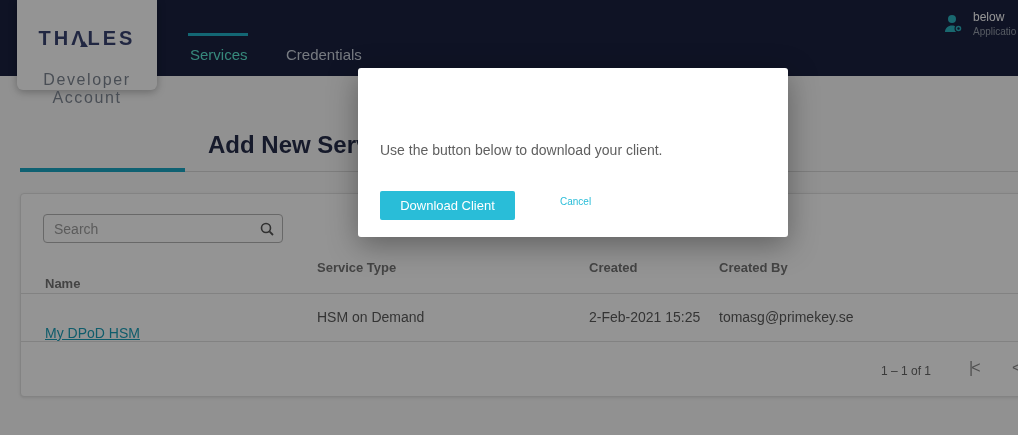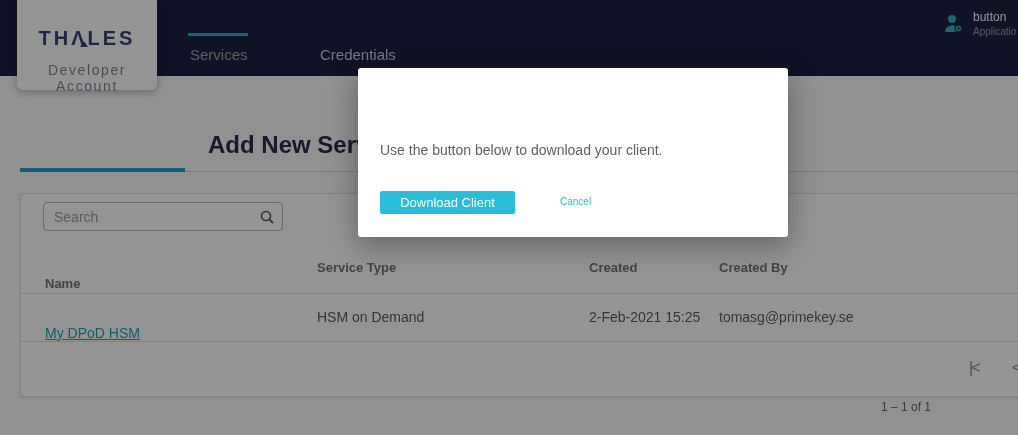--- a/index.html
+++ b/index.html
@@ -2,71 +2,71 @@
 <html><head>
 <meta charset="utf-8">
 <style>
   * { margin:0; padding:0; box-sizing:border-box; }
   body { font-family:"Liberation Sans", sans-serif; background:#e8e8e8; }
   .screen { position:relative; width:1018px; height:435px; background:#fafafa; overflow:hidden; }
 
   
   .navbar { position:absolute; left:0; top:0; width:1018px; height:76px; background:#1a2140; z-index:1; }
   .nav-item { position:absolute; top:46px; font-size:15px; cursor:pointer; }
-  .nav-item.active { left:190px; color:#a3a3a3; }
-  .nav-item.inactive { left:286px; color:#ccd2dd;margin-left:34px; }
+  .nav-item.active { left:190px; color:#5eead4; }
+  .nav-item.inactive { left:286px; color:#ccd2dd; }
   .nav-indicator { position:absolute; left:188px; top:33px; width:60px; height:3px; background:#21b1c9; }
 
   .logo-card { position:absolute; left:17px; top:0; width:140px; height:90px; background:#ffffff;
     border-radius:0 0 6px 6px; box-shadow:0 2px 8px rgba(0,0,0,0.28); text-align:center; z-index:2; }
   .logo-main { margin-top:27px; font-size:20px; font-weight:bold; letter-spacing:3px; color:#3a4472; }
   .logo-tri { position:absolute; left:63px; top:41px; width:0; height:0;
     border-left:4px solid transparent; border-right:4px solid transparent; border-bottom:6px solid #3a4472; }
-  .logo-sub { margin-top:12px; font-size:14px; letter-spacing:1.6px; color:#7f8793; }
+  .logo-sub { margin-top:21px; font-size:16px; letter-spacing:1.6px; color:#7f8793; }
 
   .user-box { position:absolute; left:940px; top:8px; width:90px; height:36px; cursor:pointer; }
   .user-icon { position:absolute; left:2px; top:4px; }
   .user-name { position:absolute; left:33px; top:2px; font-size:12px; color:#ffffff; white-space:nowrap; }
   .user-role { position:absolute; left:33px; top:18px; font-size:10px; color:#969eab; white-space:nowrap;text-align:right; }
 
   
   .tab { position:absolute; top:131px; font-size:24px; font-weight:600; cursor:pointer; white-space:nowrap; }
   .tab.active { left:40px; color:#1ba8c4; }
   .tab.inactive { left:208px; color:#272e4a; }
   .tabs-border { position:absolute; left:20px; top:171px; width:998px; height:1px; background:#d9d9d9; }
   .tab-underline { position:absolute; left:20px; top:168px; width:165px; height:4px; background:#1ba8c4; }
 
   
   .panel { position:absolute; left:20px; top:193px; width:1020px; height:204px; background:#ffffff;
     border:1px solid #e2e2e2; border-radius:4px; box-shadow:0 1px 3px rgba(0,0,0,0.10); }
-  .search-box { position:absolute; left:22px; top:8px; width:240px; height:29px;
+  .search-box { position:absolute; left:22px; top:20px; width:240px; height:29px;
     border:1px solid #b3b3b3; border-radius:4px; background:#ffffff; }
   .search-input { position:absolute; left:0; top:0; width:100%; height:100%; border:none; outline:none;
     background:transparent; padding:0 32px 0 10px; font-size:14px; color:#444; font-family:"Liberation Sans",sans-serif; }
   .search-input::placeholder { color:#9e9e9e; }
   .search-icon { position:absolute; right:7px; top:6px; width:16px; height:16px; }
 
   .col-header { position:absolute; top:66px; font-size:13px; font-weight:bold; color:#757575; }
   .col-name { left:24px;margin-top:16px; } .col-type { left:296px; } .col-created { left:568px; } .col-createdby { left:698px; }
   .divider { position:absolute; left:0; width:100%; height:1px; background:#e0e0e0; }
   .divider.d1 { top:99px; } .divider.d2 { top:147px; }
   .cell { position:absolute; top:115px; font-size:14px; color:#5b5b5b; }
   .cell-link { color:#1b9fb9; text-decoration:underline; cursor:pointer; }
 
-  .pager-label { position:absolute; top:170px; left:860px; font-size:12px; color:#666;margin-top:36px; }
+  .pager-label { position:absolute; top:170px; left:860px; font-size:12px; color:#666; }
   .pager-btn { position:absolute; top:165px; font-size:16px; color:#8a8a8a; letter-spacing:-2px; cursor:pointer; }
   .pager-first { left:948px; } .pager-prev { left:991px; }
 
   
   .backdrop { position:absolute; left:0; top:0; width:1018px; height:435px; background:rgba(0,0,0,0.42); z-index:10; }
   .modal { position:absolute; left:358px; top:68px; width:430px; height:169px; background:#ffffff;
     border-radius:3px; box-shadow:0 8px 30px rgba(0,0,0,0.35); z-index:20; }
   .modal-title { position:absolute; left:21px; top:16px; font-size:27px; font-weight:600; color:#252c42; }
   .modal-body { position:absolute; left:22px; top:74px; font-size:14px; color:#5f5f5f; }
-  .modal-btn { position:absolute; left:22px; top:123px; width:135px; height:23px; background:#29bdd8;
+  .modal-btn { position:absolute; left:22px; top:123px; width:135px; height:29px; background:#29bdd8;
     color:#ffffff; font-size:13px; border:none; border-radius:2px; cursor:pointer; font-family:"Liberation Sans",sans-serif; }
   .modal-cancel { position:absolute; left:202px; top:128px; font-size:10px; color:#29bdd8; cursor:pointer;text-align:right; }
 </style>
 </head>
 <body>
 
 <div class="screen">
 
   <div class="navbar">
     <div class="nav-indicator"></div>
@@ -74,21 +74,21 @@
     <div class="nav-item inactive">Credentials</div>
     <div class="user-box">
       <span class="user-icon">
         <svg width="24" height="24" viewBox="0 0 24 24">
           <circle cx="10" cy="7" r="4" fill="#2bb3c0"></circle>
           <path d="M3 20c0-4 3.2-6.5 7-6.5s7 2.5 7 6.5z" fill="#2bb3c0"></path>
           <circle cx="16.5" cy="16.5" r="3.4" fill="#2bb3c0" stroke="#1a2140" stroke-width="1.2"></circle>
           <circle cx="16.5" cy="16.5" r="1.2" fill="#1a2140"></circle>
         </svg>
       </span>
-      <span class="user-name">button</span>
+      <span class="user-name">below</span>
       <span class="user-role">Applicatio</span>
     </div>
   </div>
 
   <div class="logo-card">
     <div class="logo-main">THΛLES</div>
     <div class="logo-tri"></div>
     <div class="logo-sub">Developer Account</div>
   </div>
 

